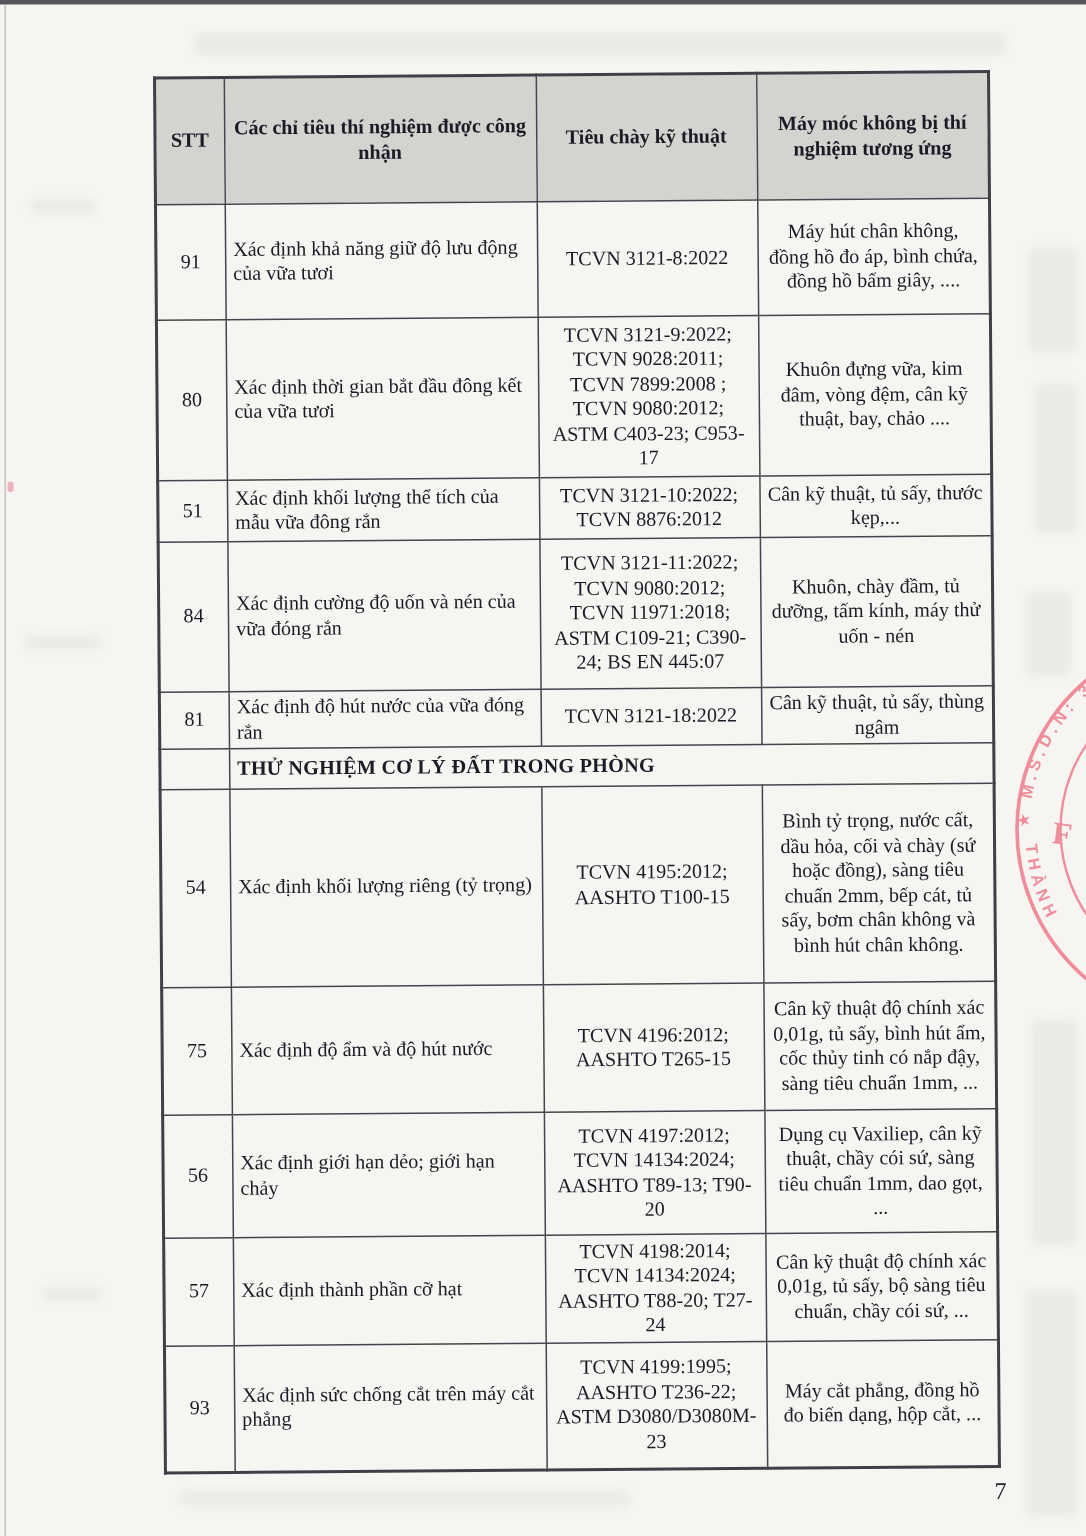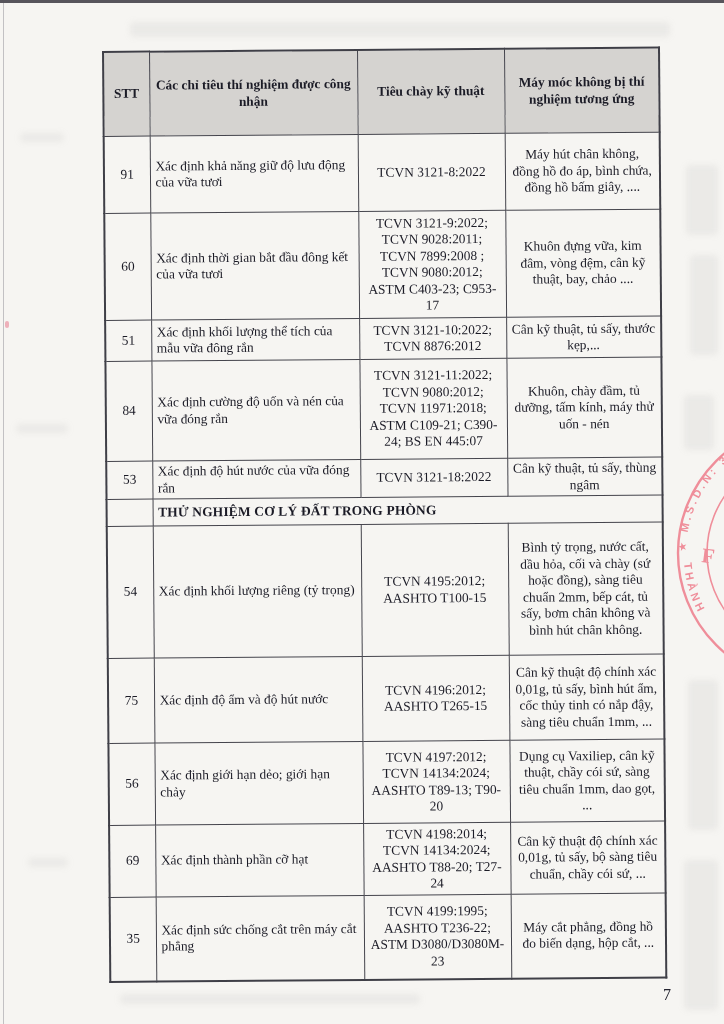--- a/index.html
+++ b/index.html
@@ -104,39 +104,39 @@
           </tr>
       </thead>
       <tbody id="table-body">
           <tr style="height: 77px;">
             <td class="c-stt">91</td>
             <td class="c-crit">Xác định khả năng giữ độ lưu động của vữa tươi</td>
             <td class="c-std">TCVN 3121-8:2022</td>
             <td class="c-eq">Máy hút chân không, đồng hồ đo áp, bình chứa, đồng hồ bấm giây, ....</td>
           </tr>
           <tr style="height: 107px;">
-            <td class="c-stt">60</td>
+            <td class="c-stt">80</td>
             <td class="c-crit">Xác định thời gian bắt đầu đông kết của vữa tươi</td>
             <td class="c-std">TCVN 3121-9:2022; TCVN 9028:2011; TCVN 7899:2008 ; TCVN 9080:2012; ASTM C403-23; C953-17</td>
             <td class="c-eq">Khuôn đựng vữa, kim đâm, vòng đệm, cân kỹ thuật, bay, chảo ....</td>
           </tr>
           <tr style="height: 41px;">
             <td class="c-stt">51</td>
             <td class="c-crit">Xác định khối lượng thể tích của mẫu vữa đông rắn</td>
             <td class="c-std">TCVN 3121-10:2022; TCVN 8876:2012</td>
             <td class="c-eq">Cân kỹ thuật, tủ sấy, thước kẹp,...</td>
           </tr>
           <tr style="height: 100px;">
             <td class="c-stt">84</td>
             <td class="c-crit">Xác định cường độ uốn và nén của vữa đóng rắn</td>
             <td class="c-std">TCVN 3121-11:2022; TCVN 9080:2012; TCVN 11971:2018; ASTM C109-21; C390-24; BS EN 445:07</td>
             <td class="c-eq">Khuôn, chày đầm, tủ dưỡng, tấm kính, máy thử uốn - nén</td>
           </tr>
           <tr style="height: 38px;">
-            <td class="c-stt">53</td>
+            <td class="c-stt">81</td>
             <td class="c-crit">Xác định độ hút nước của vữa đóng rắn</td>
             <td class="c-std">TCVN 3121-18:2022</td>
             <td class="c-eq">Cân kỹ thuật, tủ sấy, thùng ngâm</td>
           </tr>
           <tr style="height: 27px;">
             <td class="c-stt"></td>
             <td class="c-section" colspan="3">THỬ NGHIỆM CƠ LÝ ĐẤT TRONG PHÒNG</td>
           </tr>
           <tr style="height: 132px;">
             <td class="c-stt">54</td>
@@ -150,27 +150,27 @@
             <td class="c-std">TCVN 4196:2012; AASHTO T265-15</td>
             <td class="c-eq">Cân kỹ thuật độ chính xác 0,01g, tủ sấy, bình hút ẩm, cốc thủy tinh có nắp đậy, sàng tiêu chuẩn 1mm, ...</td>
           </tr>
           <tr style="height: 82px;">
             <td class="c-stt">56</td>
             <td class="c-crit">Xác định giới hạn dẻo; giới hạn chảy</td>
             <td class="c-std">TCVN 4197:2012; TCVN 14134:2024; AASHTO T89-13; T90-20</td>
             <td class="c-eq">Dụng cụ Vaxiliep, cân kỹ thuật, chầy cói sứ, sàng tiêu chuẩn 1mm, dao gọt, ...</td>
           </tr>
           <tr style="height: 72px;">
-            <td class="c-stt">69</td>
+            <td class="c-stt">57</td>
             <td class="c-crit">Xác định thành phần cỡ hạt</td>
             <td class="c-std">TCVN 4198:2014; TCVN 14134:2024; AASHTO T88-20; T27-24</td>
             <td class="c-eq">Cân kỹ thuật độ chính xác 0,01g, tủ sấy, bộ sàng tiêu chuẩn, chầy cói sứ, ...</td>
           </tr>
           <tr style="height: 84px;">
-            <td class="c-stt">35</td>
+            <td class="c-stt">93</td>
             <td class="c-crit">Xác định sức chống cắt trên máy cắt phẳng</td>
             <td class="c-std">TCVN 4199:1995; AASHTO T236-22; ASTM D3080/D3080M-23</td>
             <td class="c-eq">Máy cắt phẳng, đồng hồ đo biến dạng, hộp cắt, ...</td>
           </tr>
         </tbody>
     </table>
   </div>
 
   <svg class="stamp" width="724" height="1024" viewBox="0 0 724 1024">
     <defs>

